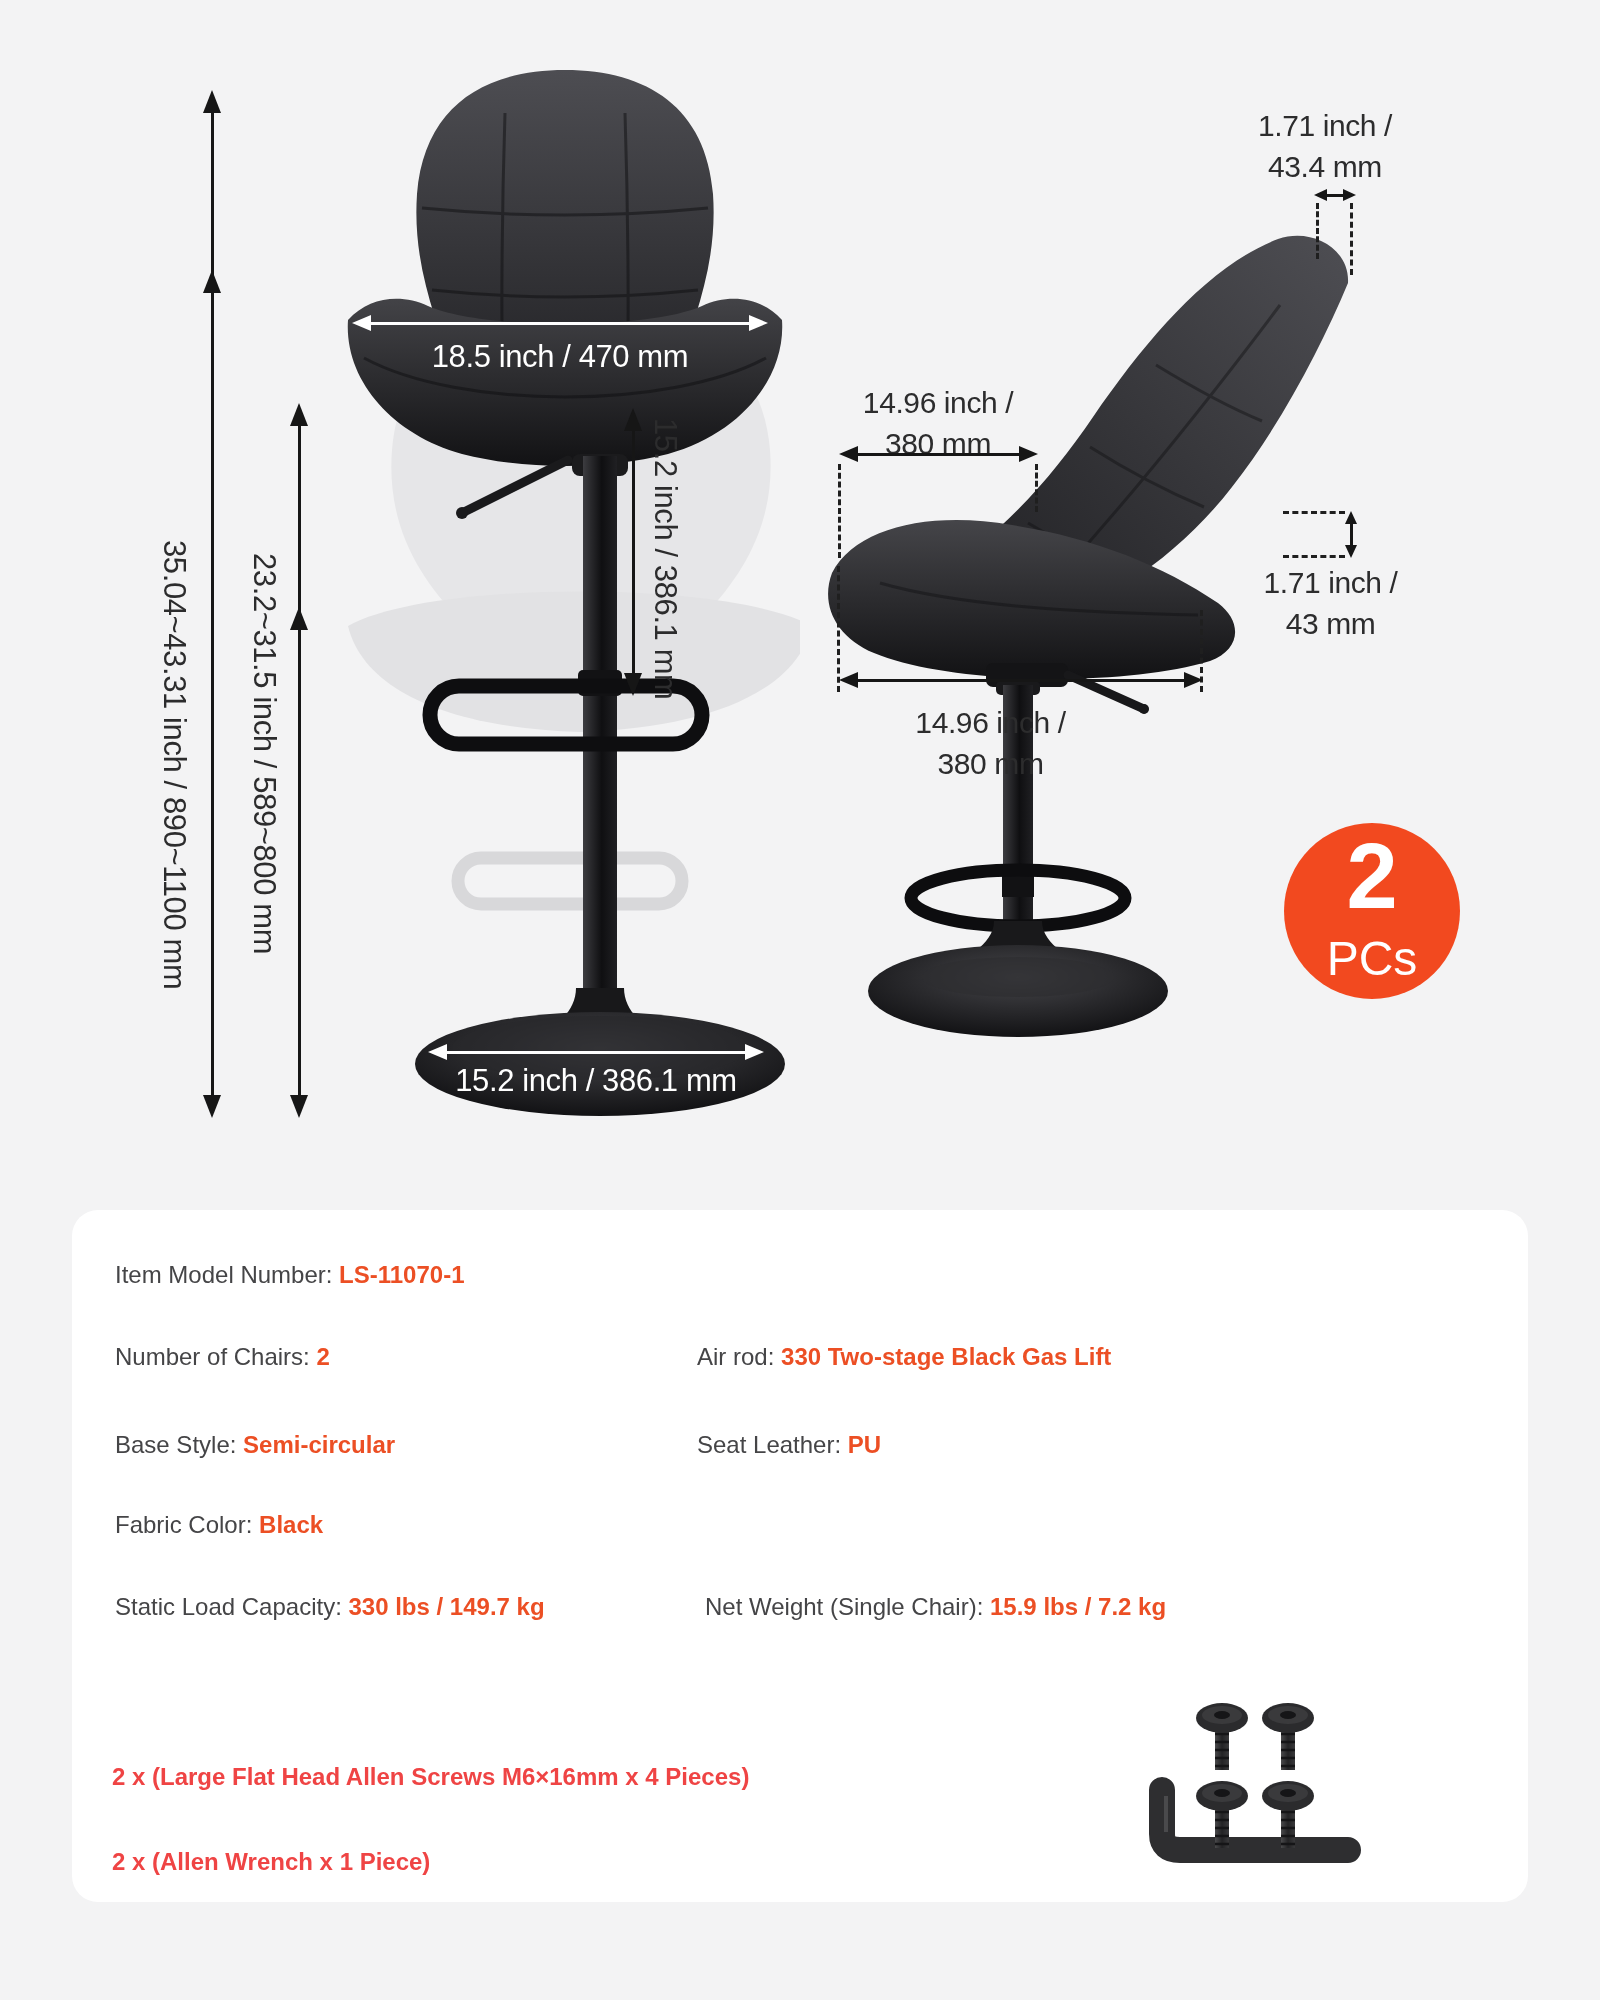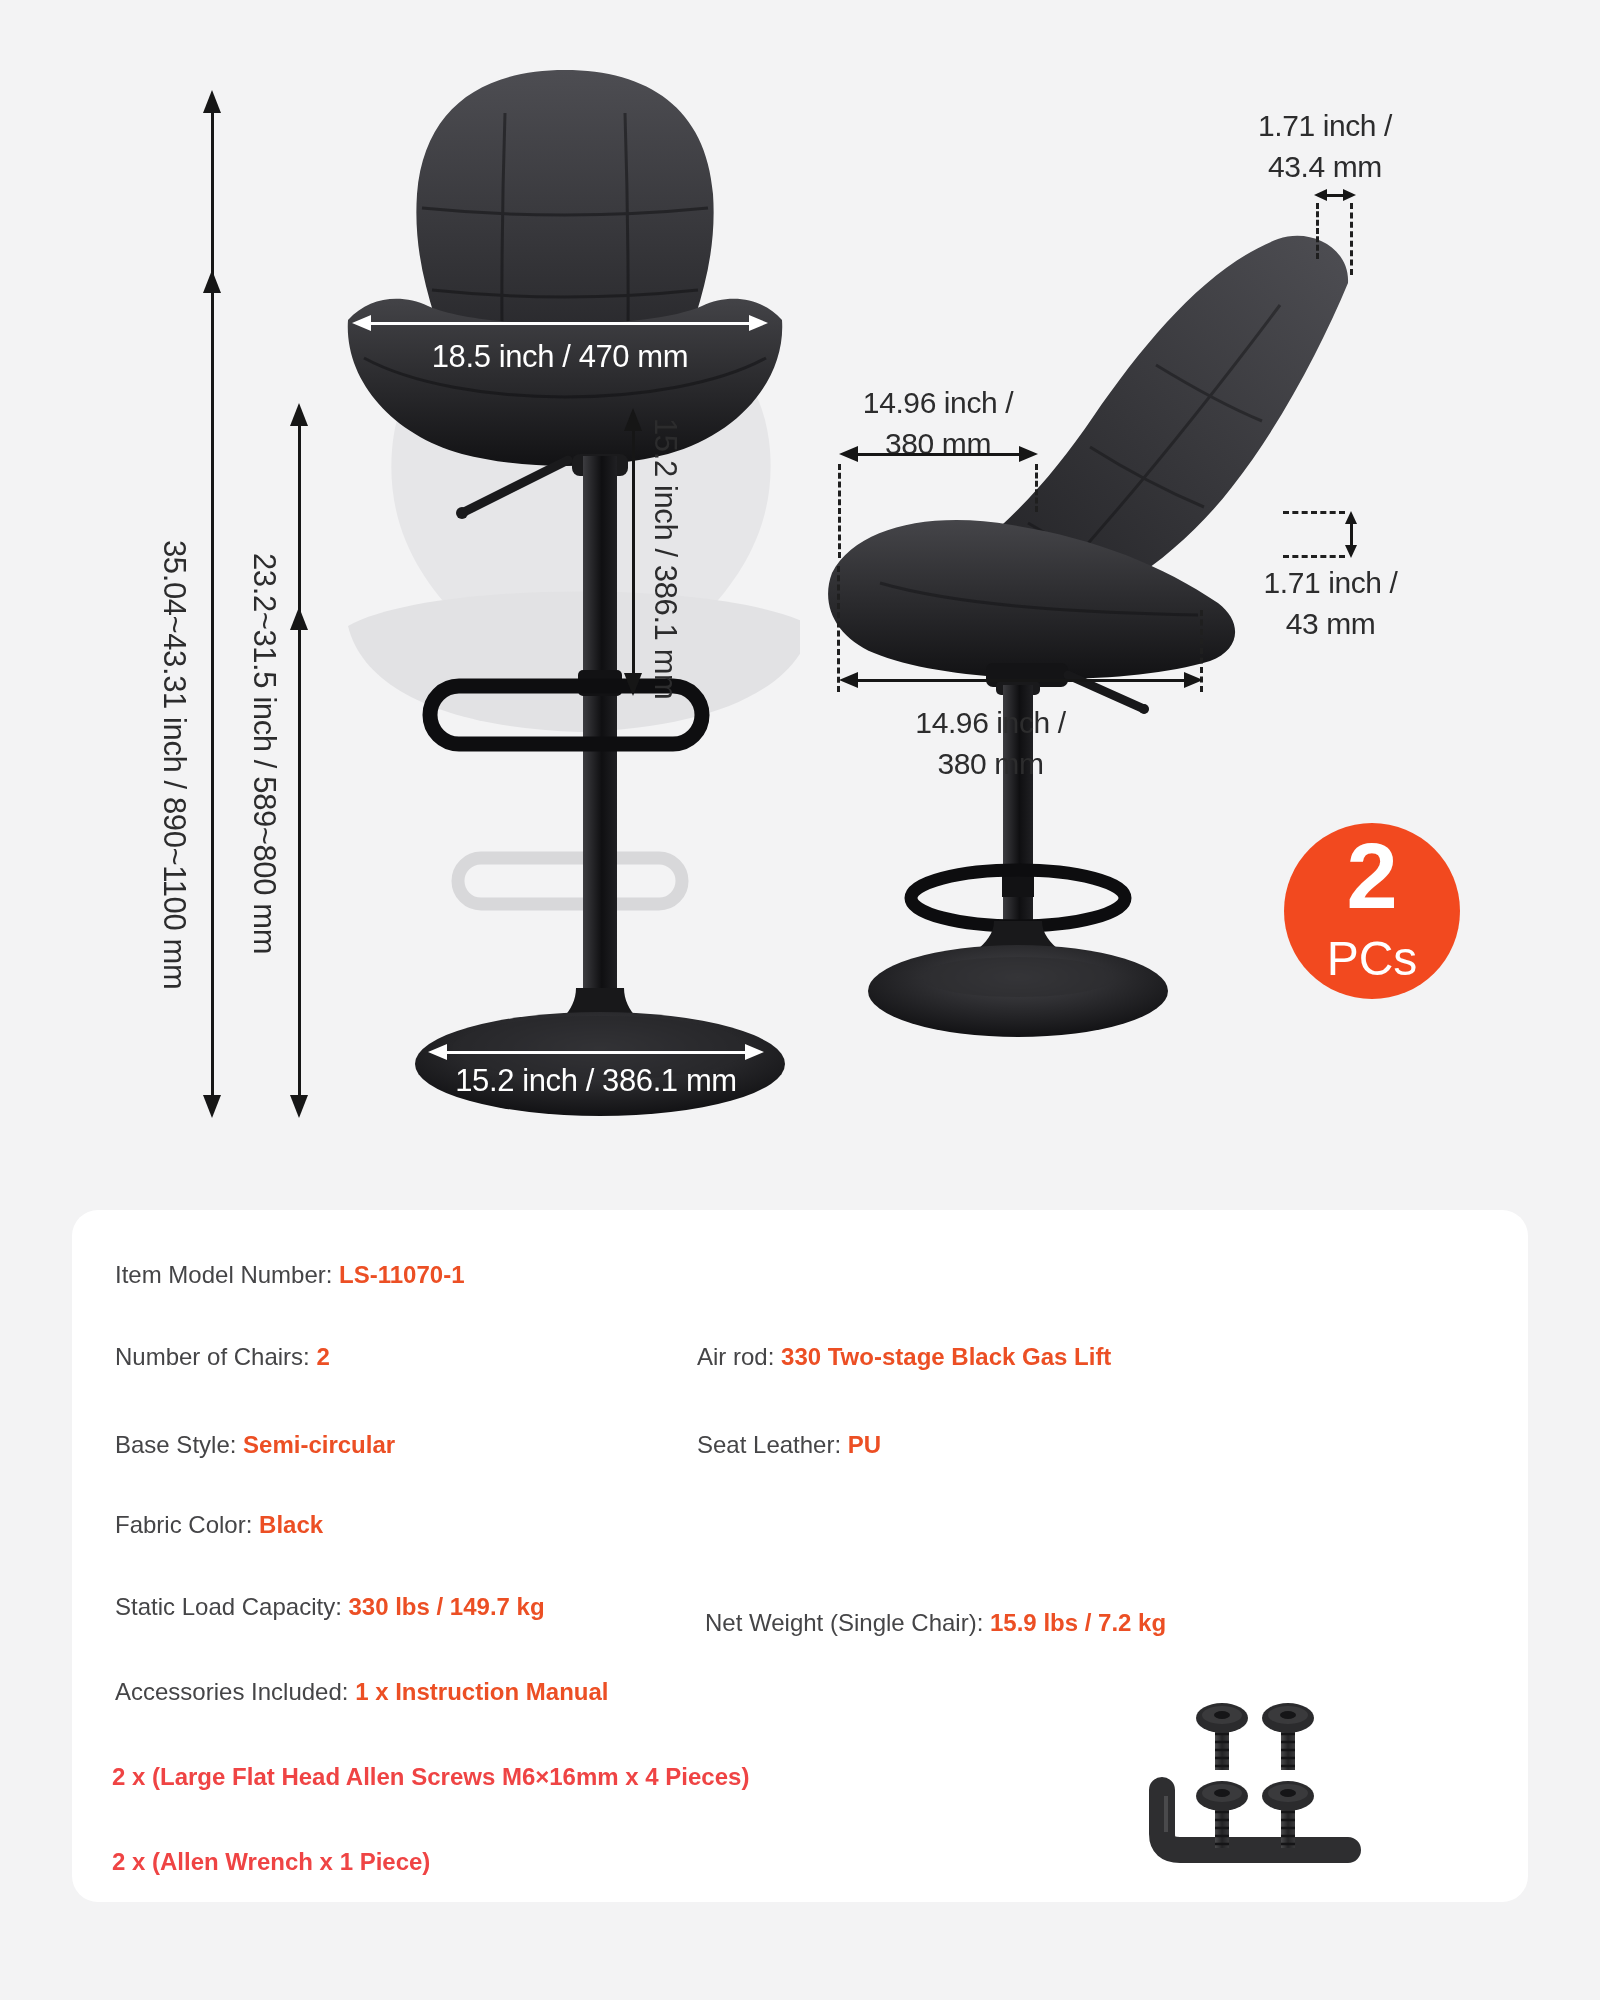--- a/index.html
+++ b/index.html
@@ -267,27 +267,24 @@
     <span class="lbl">Seat Leather: </span><span class="val">PU</span>
   </div>
 
   <div class="spec" style="left:43px;top:298px">
     <span class="lbl">Fabric Color: </span><span class="val">Black</span>
   </div>
 
   <div class="spec" style="left:43px;top:380px">
     <span class="lbl">Static Load Capacity: </span><span class="val">330 lbs / 149.7 kg</span>
   </div>
-  <div class="spec" style="left:633px;top:396px">
+  <div class="spec" style="left:633px;top:380px">
     <span class="lbl">Net Weight (Single Chair): </span><span class="val">15.9 lbs / 7.2 kg</span>
   </div>
 
-  <div class="spec" style="left:43px;top:465px">
-    <span class="lbl">Accessories Included: </span><span class="val">1 x Instruction Manual</span>
-  </div>
   <div class="spec orange-only" style="left:40px;top:550px">
     <span>2 x (Large Flat Head Allen Screws M6×16mm x 4 Pieces)</span>
   </div>
   <div class="spec orange-only" style="left:40px;top:635px">
     <span>2 x (Allen Wrench x 1 Piece)</span>
   </div>
 </div>
 
 <svg class="abs" style="left:1130px;top:1688px" width="240" height="200" viewBox="0 0 240 200">
   <defs>

